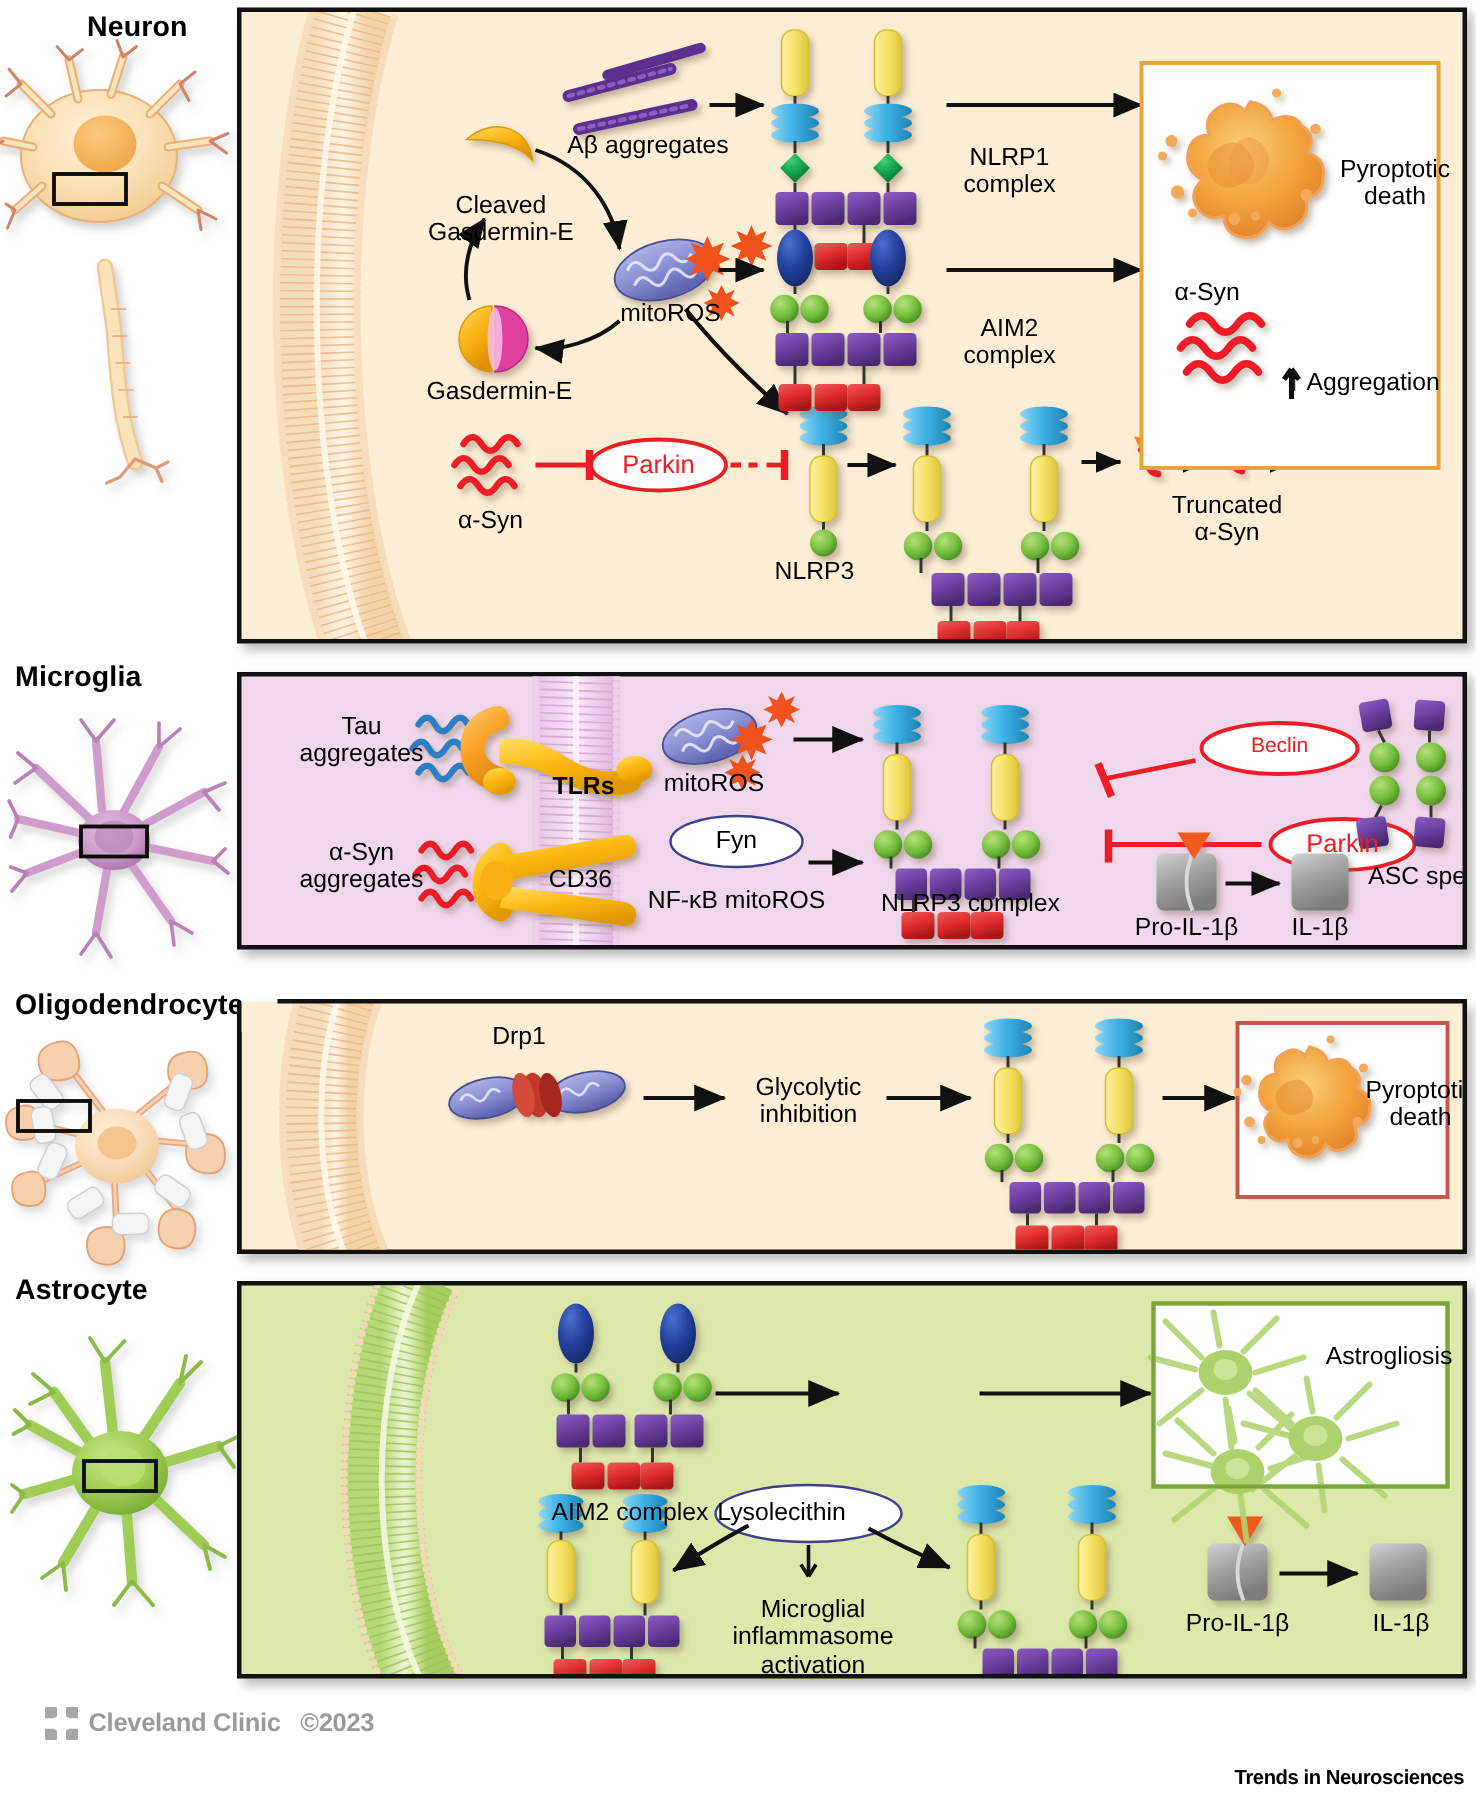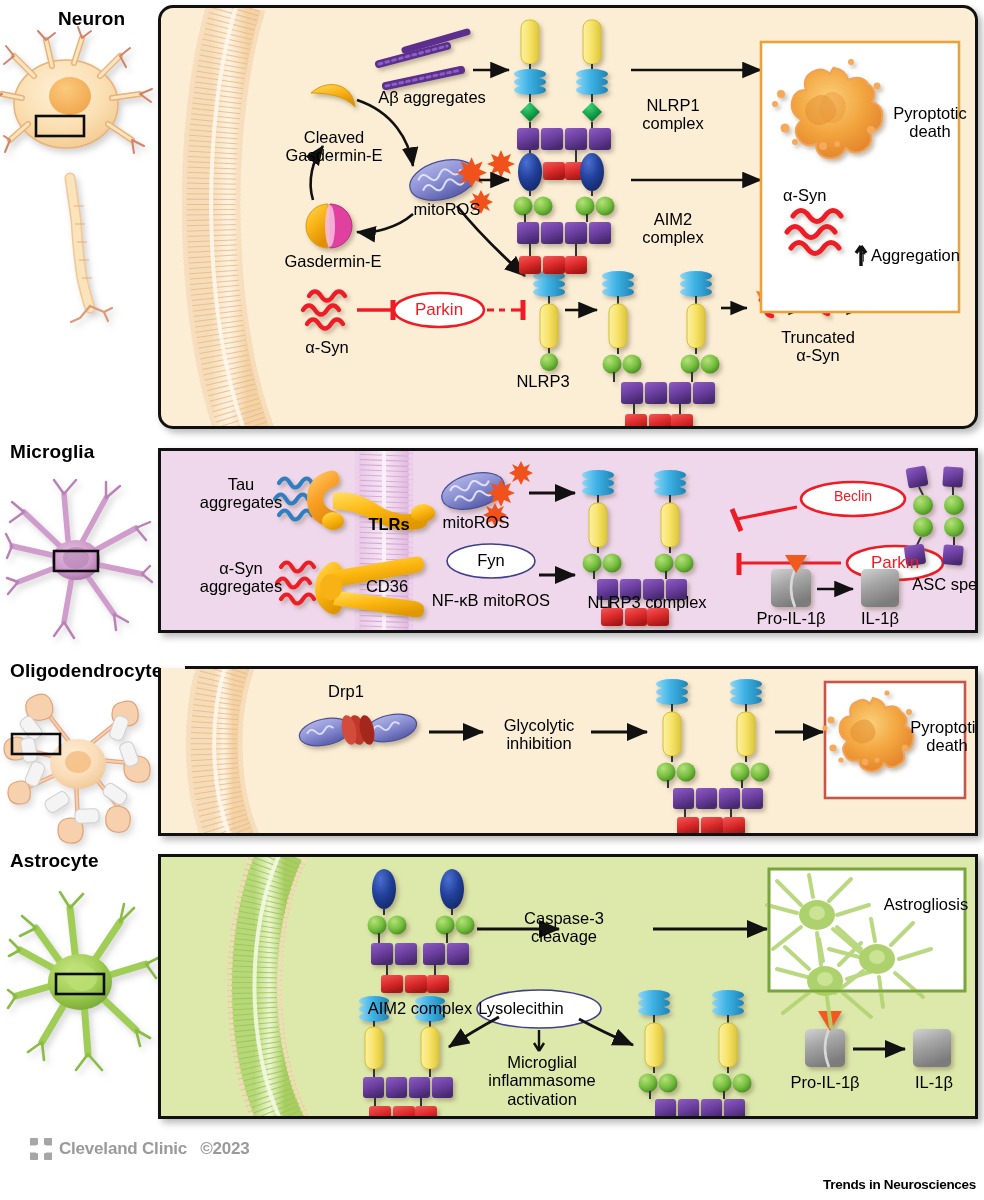--- a/index.html
+++ b/index.html
@@ -64,21 +64,21 @@
     </g>
     <g stroke="#d4826a" stroke-width="2" fill="none" stroke-linecap="round">
       <path d="M10 28 l-8 -10 M10 28 l-10 8 M42 12 l-8 -9 M42 12 l9 -7 M78 10 l9 -7 M78 10 l-4 -11 M116 28 l10 -8 M116 28 l6 11 M136 66 l12 -5 M136 66 l11 8 M128 112 l12 6 M128 112 l2 13 M6 112 l-5 12 M6 112 l-6 -4 M-2 66 l-11 6"></path>
     </g>
     <ellipse cx="66" cy="68" rx="21" ry="19" fill="url(#nucG)"></ellipse>
     <rect x="32" y="88" width="48" height="20" fill="none" stroke="#111" stroke-width="2.6"></rect>
   </g>
 </svg>
 </div>
 
-<div class="panel" style="left:158px; top:5px; width:820px; height:424px; background:#fbeed4;border-radius:15px;">
+<div class="panel" style="left:158px; top:5px; width:820px; height:424px; background:#fbeed4;">
   <svg width="820" height="424" viewBox="0 0 820 424">
     <defs>
       <linearGradient id="memGo" x1="0" y1="0" x2="1" y2="0">
         <stop offset="0%" stop-color="#f6ddb9"></stop>
           <stop offset="50%" stop-color="#fdf3e2"></stop>
           <stop offset="100%" stop-color="#f3d3a5"></stop>
       </linearGradient>
       <linearGradient id="ylG" x1="0" y1="0" x2="1" y2="0">
         <stop offset="0%" stop-color="#fbf0a8"></stop>
           <stop offset="45%" stop-color="#f8e46a"></stop>
@@ -1545,24 +1545,22 @@
         <ellipse cx="664" cy="124" rx="18" ry="15" fill="#a5cd5e"></ellipse>
         <ellipse cx="656" cy="56" rx="8" ry="7" fill="#c6e089"></ellipse>
         <ellipse cx="716" cy="100" rx="8" ry="7" fill="#c6e089"></ellipse>
         <ellipse cx="664" cy="122" rx="8" ry="7" fill="#c6e089"></ellipse>
       </g>
       <rect x="608" y="12" width="196" height="122" fill="none" stroke="#7aa53c" stroke-width="2.6"></rect>
     </g>
   </svg>
 
   <div class="txt" style="left:178px; top:142px; width:162px;">AIM2 complex</div>
-  <div class="txt" style="left:330px; top:52px; width:146px;">Caspase-3
-cleavage</div>
   <div class="txt" style="left:292px; top:142px; width:136px;">Lysolecithin</div>
-  <div class="txt" style="left:300px; top:196px; width:162px;text-align:center;">Microglial
+  <div class="txt" style="left:300px; top:207px; width:162px;text-align:center;">Microglial
 inflammasome
 activation</div>
 
   <div class="txt" style="left:610px; top:216px; width:108px;">Pro-IL-1β</div>
   <div class="txt" style="left:736px; top:216px; width:74px;">IL-1β</div>
   <div class="txt" style="left:702px; top:38px; width:126px;">Astrogliosis</div>
 </div>
 
 <div class="footer-logo" style="left:30px; top:1138px;">
   <svg width="22" height="22" viewBox="0 0 22 22">

